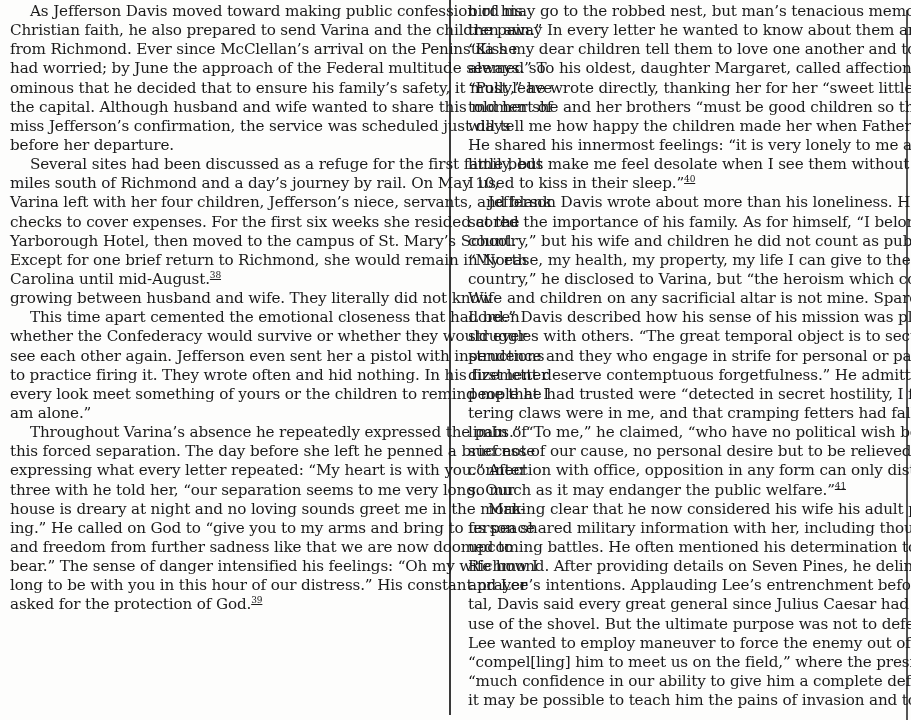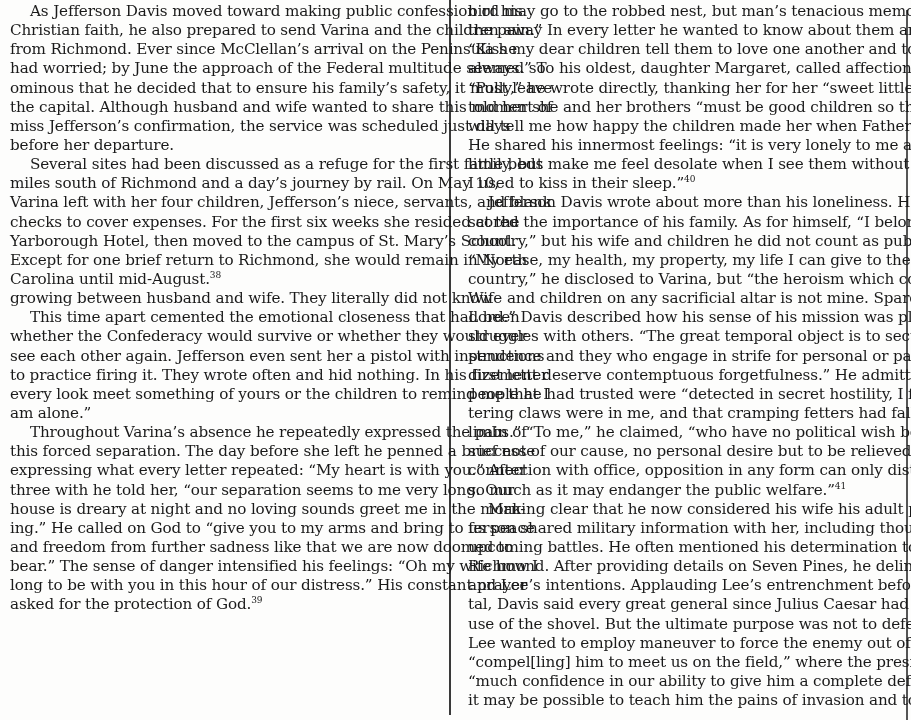--- a/index.html
+++ b/index.html
@@ -40,20 +40,21 @@
     .line.last {
       text-align-last: left;
     }
     .line.indent {
       padding-left: 20px;
     }
     sup {
       font-size: 9px;
       line-height: 0;
       vertical-align: super;
+      text-decoration: underline;
     }
     .divider {
       position: absolute;
       left: 449px;
       top: 0;
       width: 1.5px;
       height: 715px;
       background: #3a3a3a;
     }
     .edge-right {

